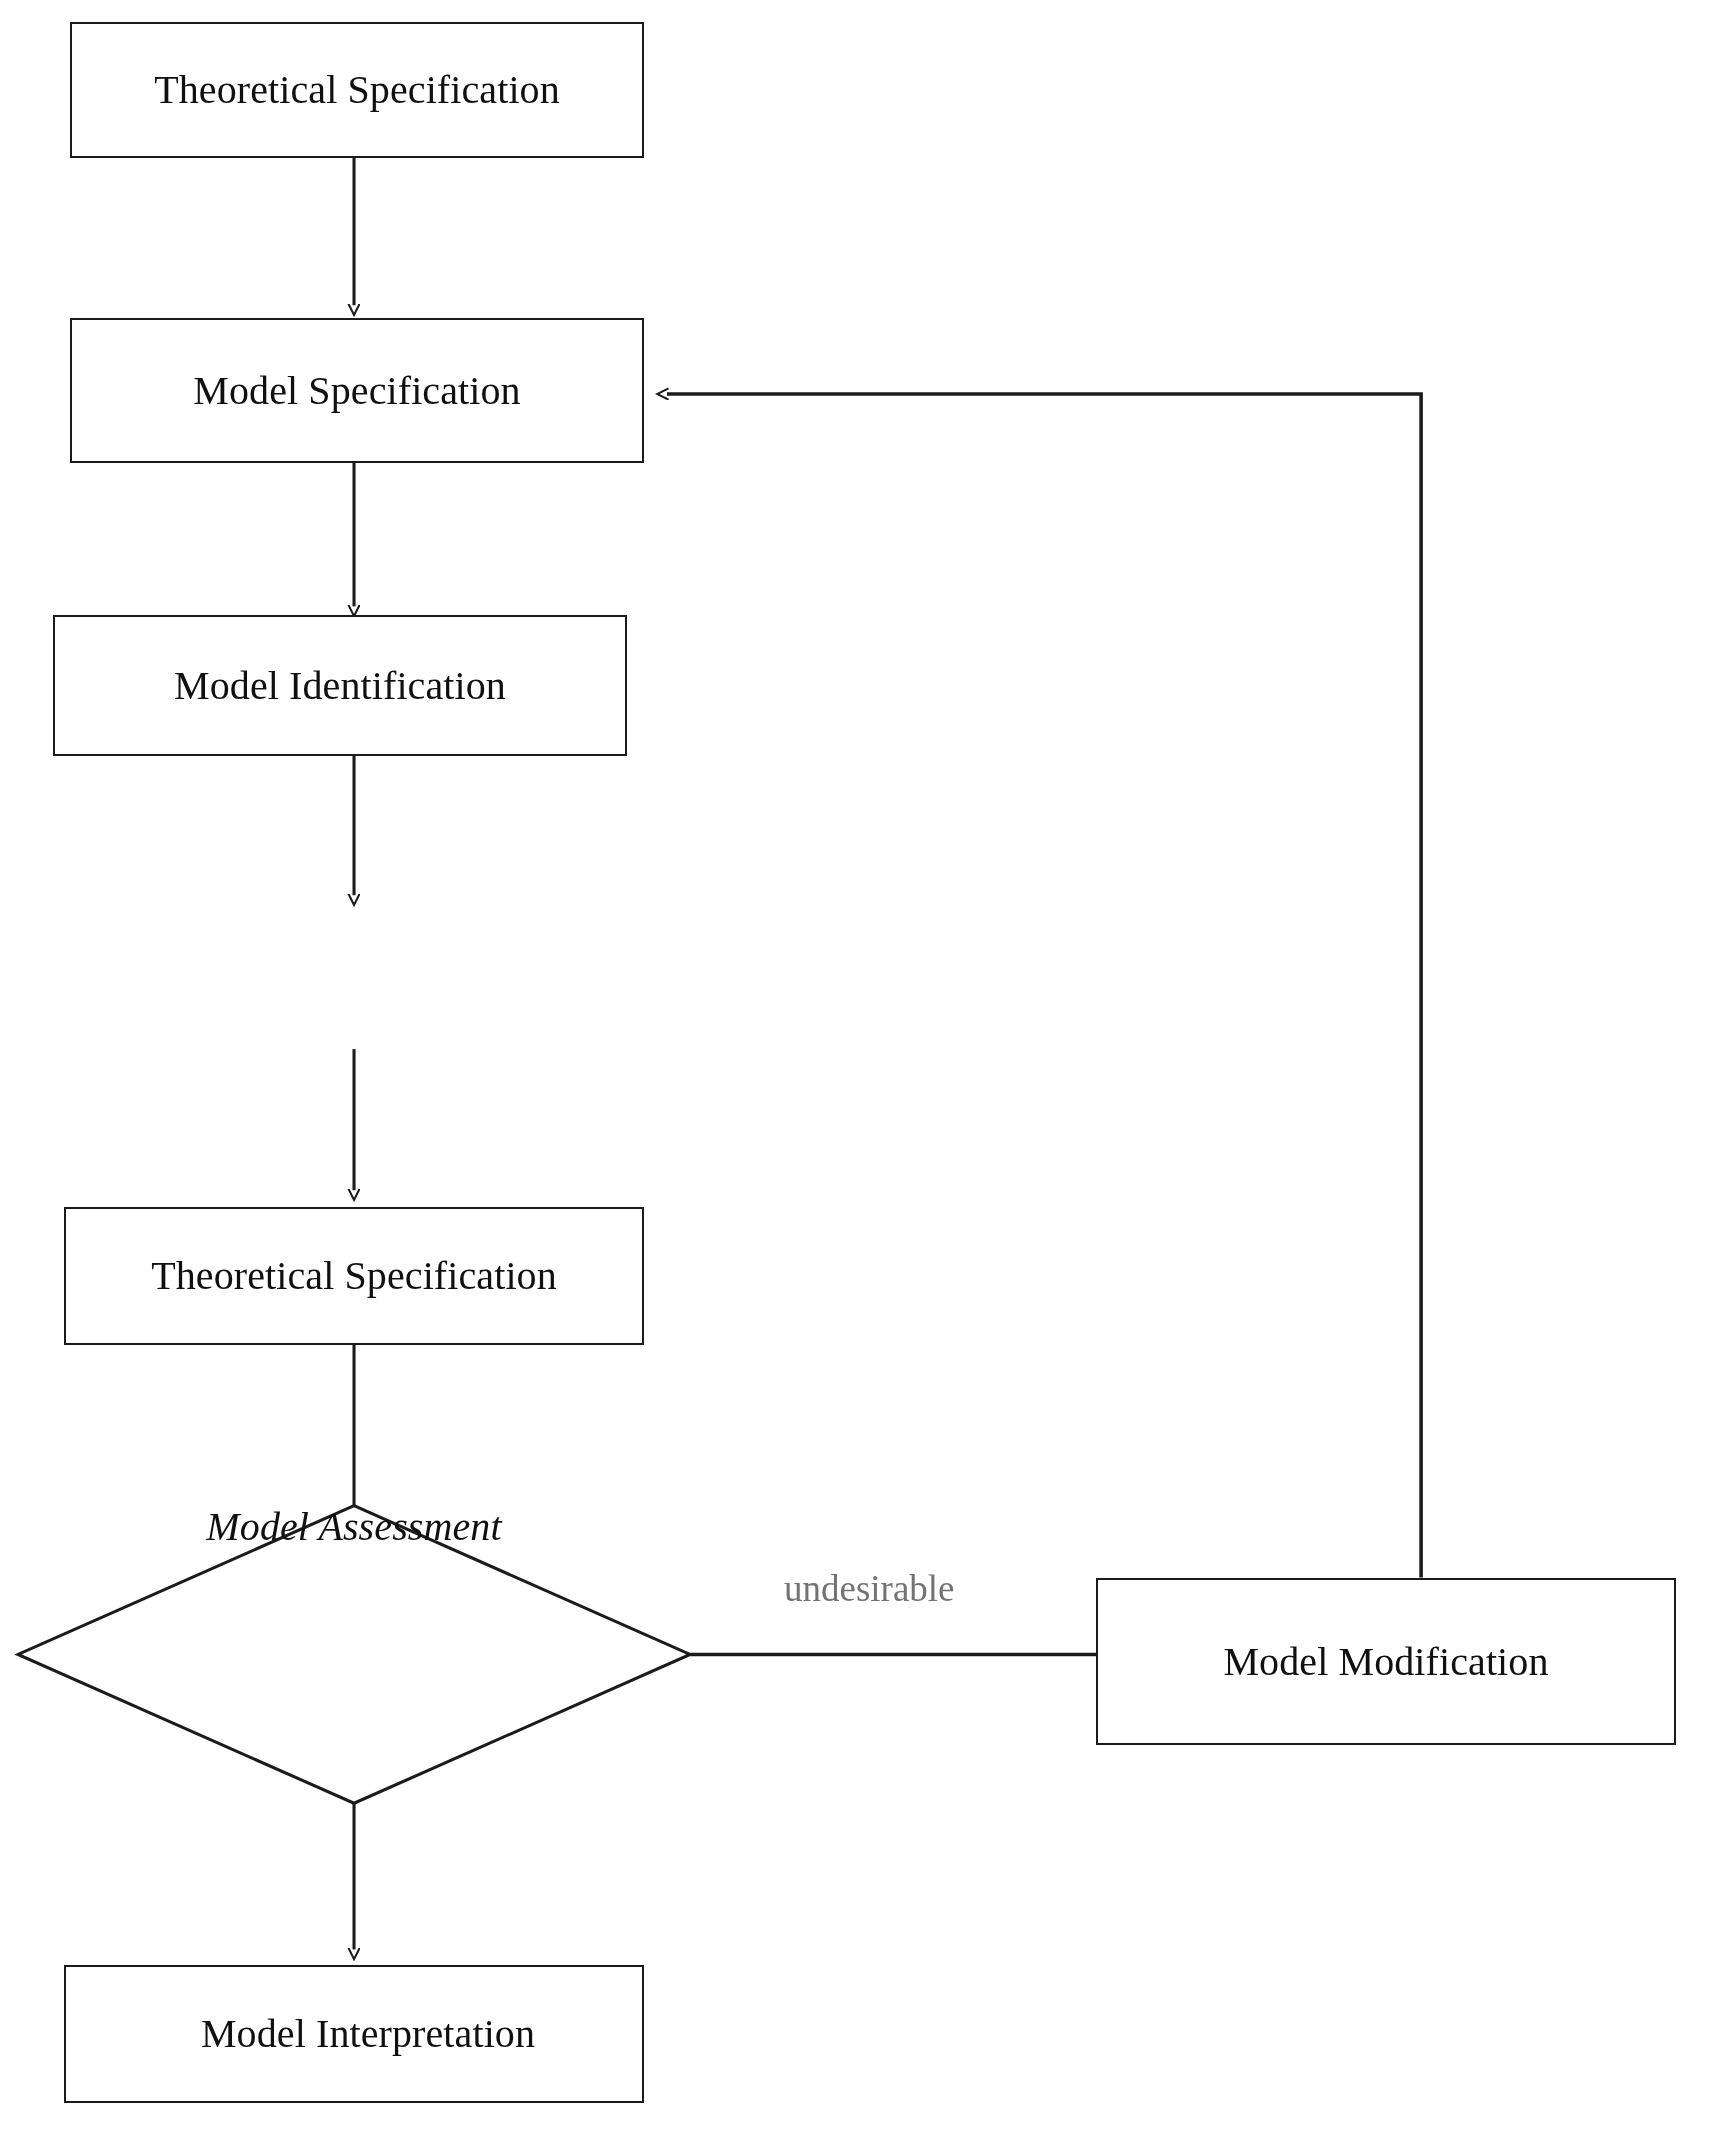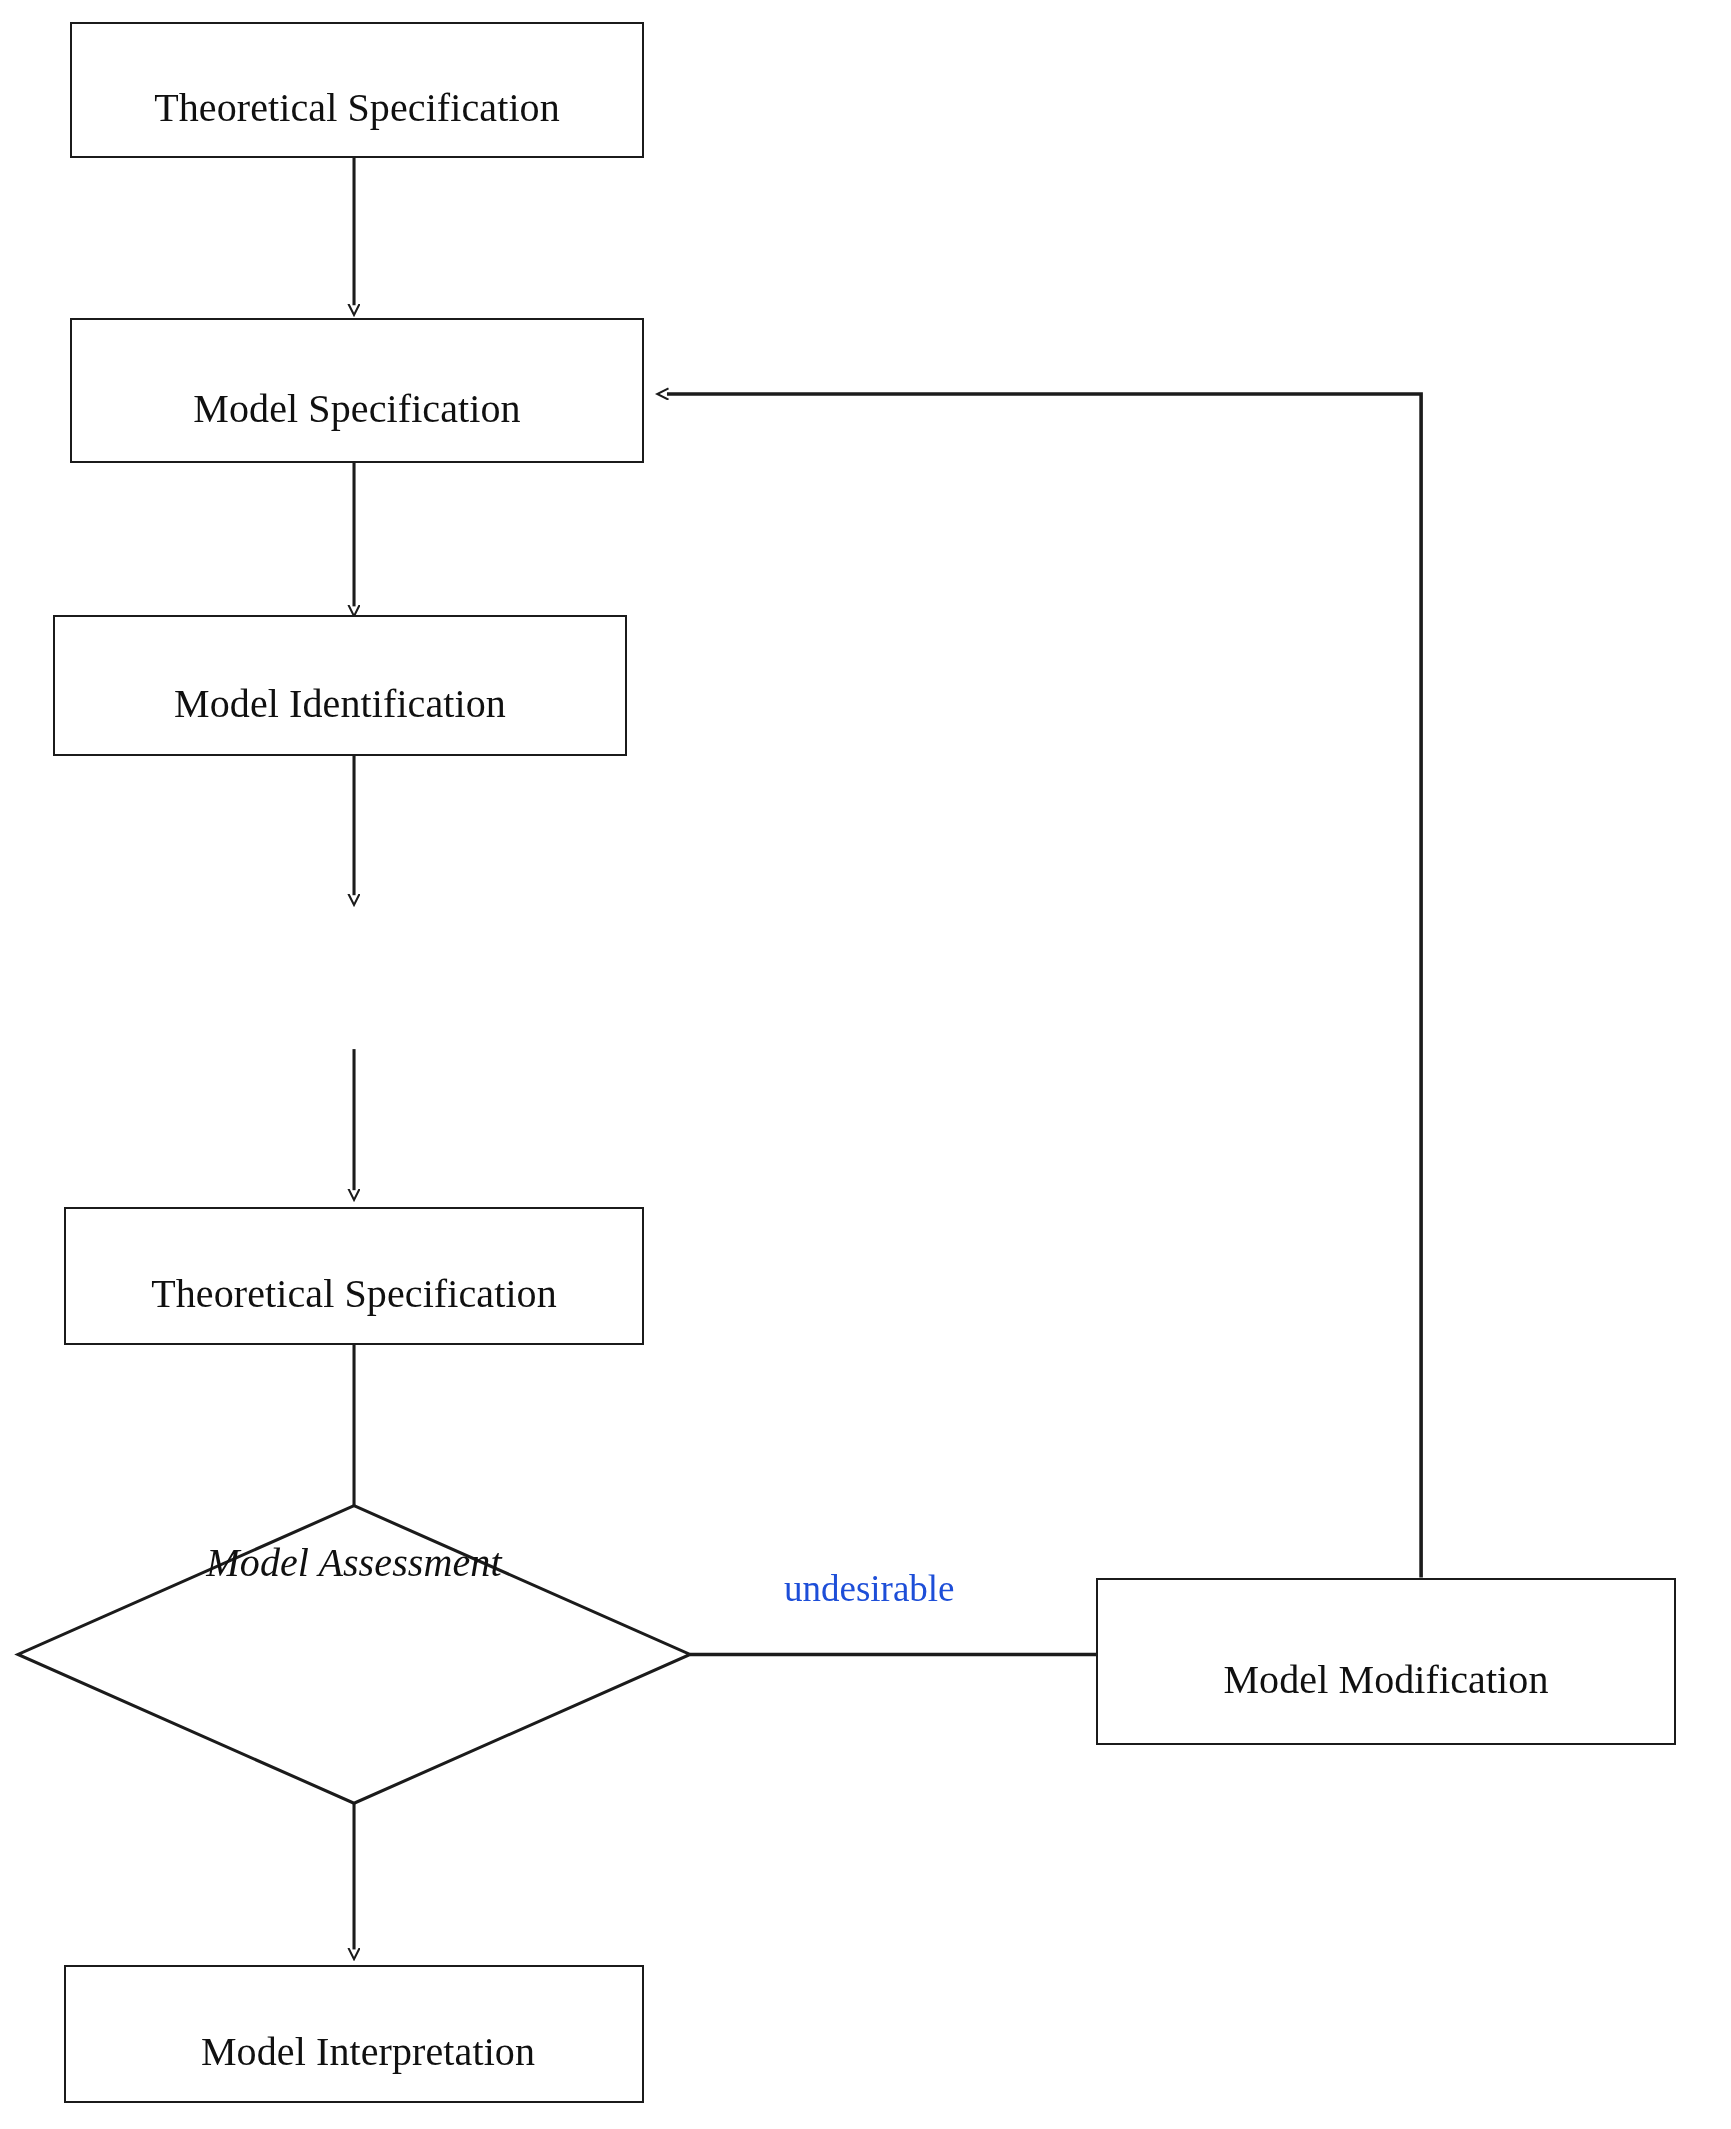--- a/index.html
+++ b/index.html
@@ -35,39 +35,38 @@
     border: 2.6px solid #1b1b1b;
     z-index: 2;
   }
   .node-label {
     font-family: "Liberation Serif", "DejaVu Serif", serif;
     font-size: 40px;
     line-height: 1.05;
     color: #101010;
     white-space: nowrap;
     letter-spacing: 0.1px;
-    margin-top: 36px;
   }
   .decision {
     position: absolute;
     display: flex;
     justify-content: center;
     z-index: 2;
     pointer-events: none;
     font-style: italic;
   }
   .decision .node-label {
     position: relative;
     z-index: 3;
   }
   .edge-label {
     position: absolute;
     font-family: "Liberation Serif", "DejaVu Serif", serif;
     font-size: 37px;
-    color: #1d4ed8;
+    color: #737373;
     white-space: nowrap;
     z-index: 3;
   }
 </style>
 </head>
 <body>
 
 <div id="canvas">
 
   <svg class="flow-svg" viewBox="0 0 3374 4150" xmlns="http://www.w3.org/2000/svg">

